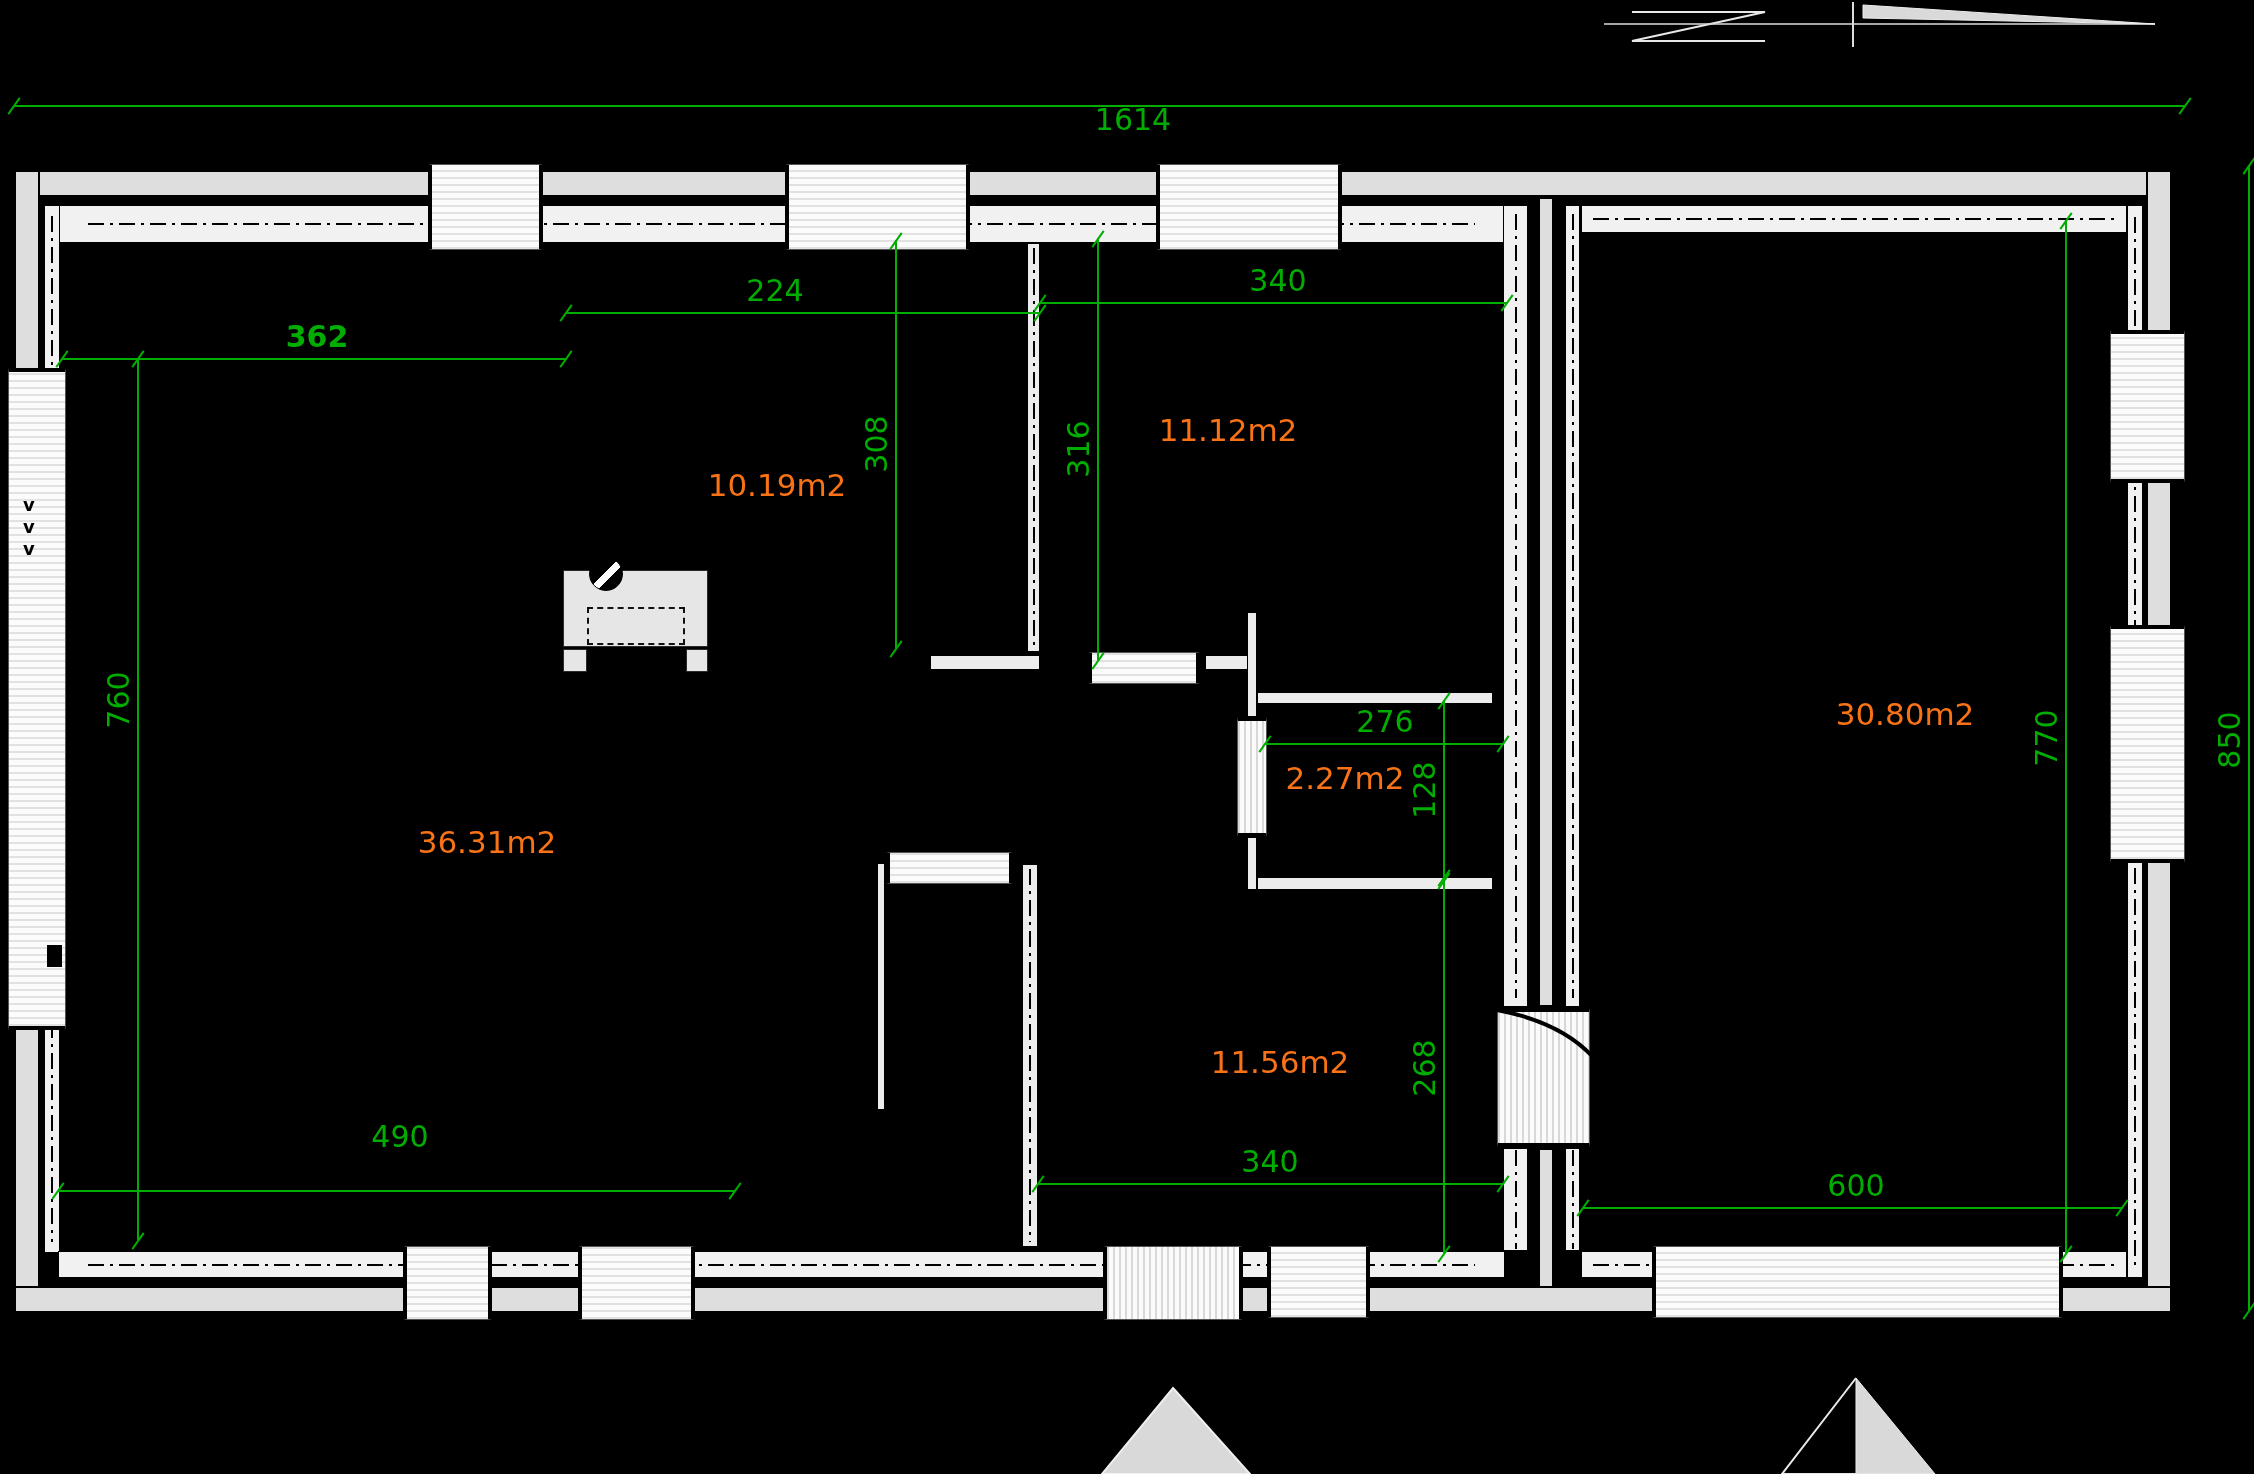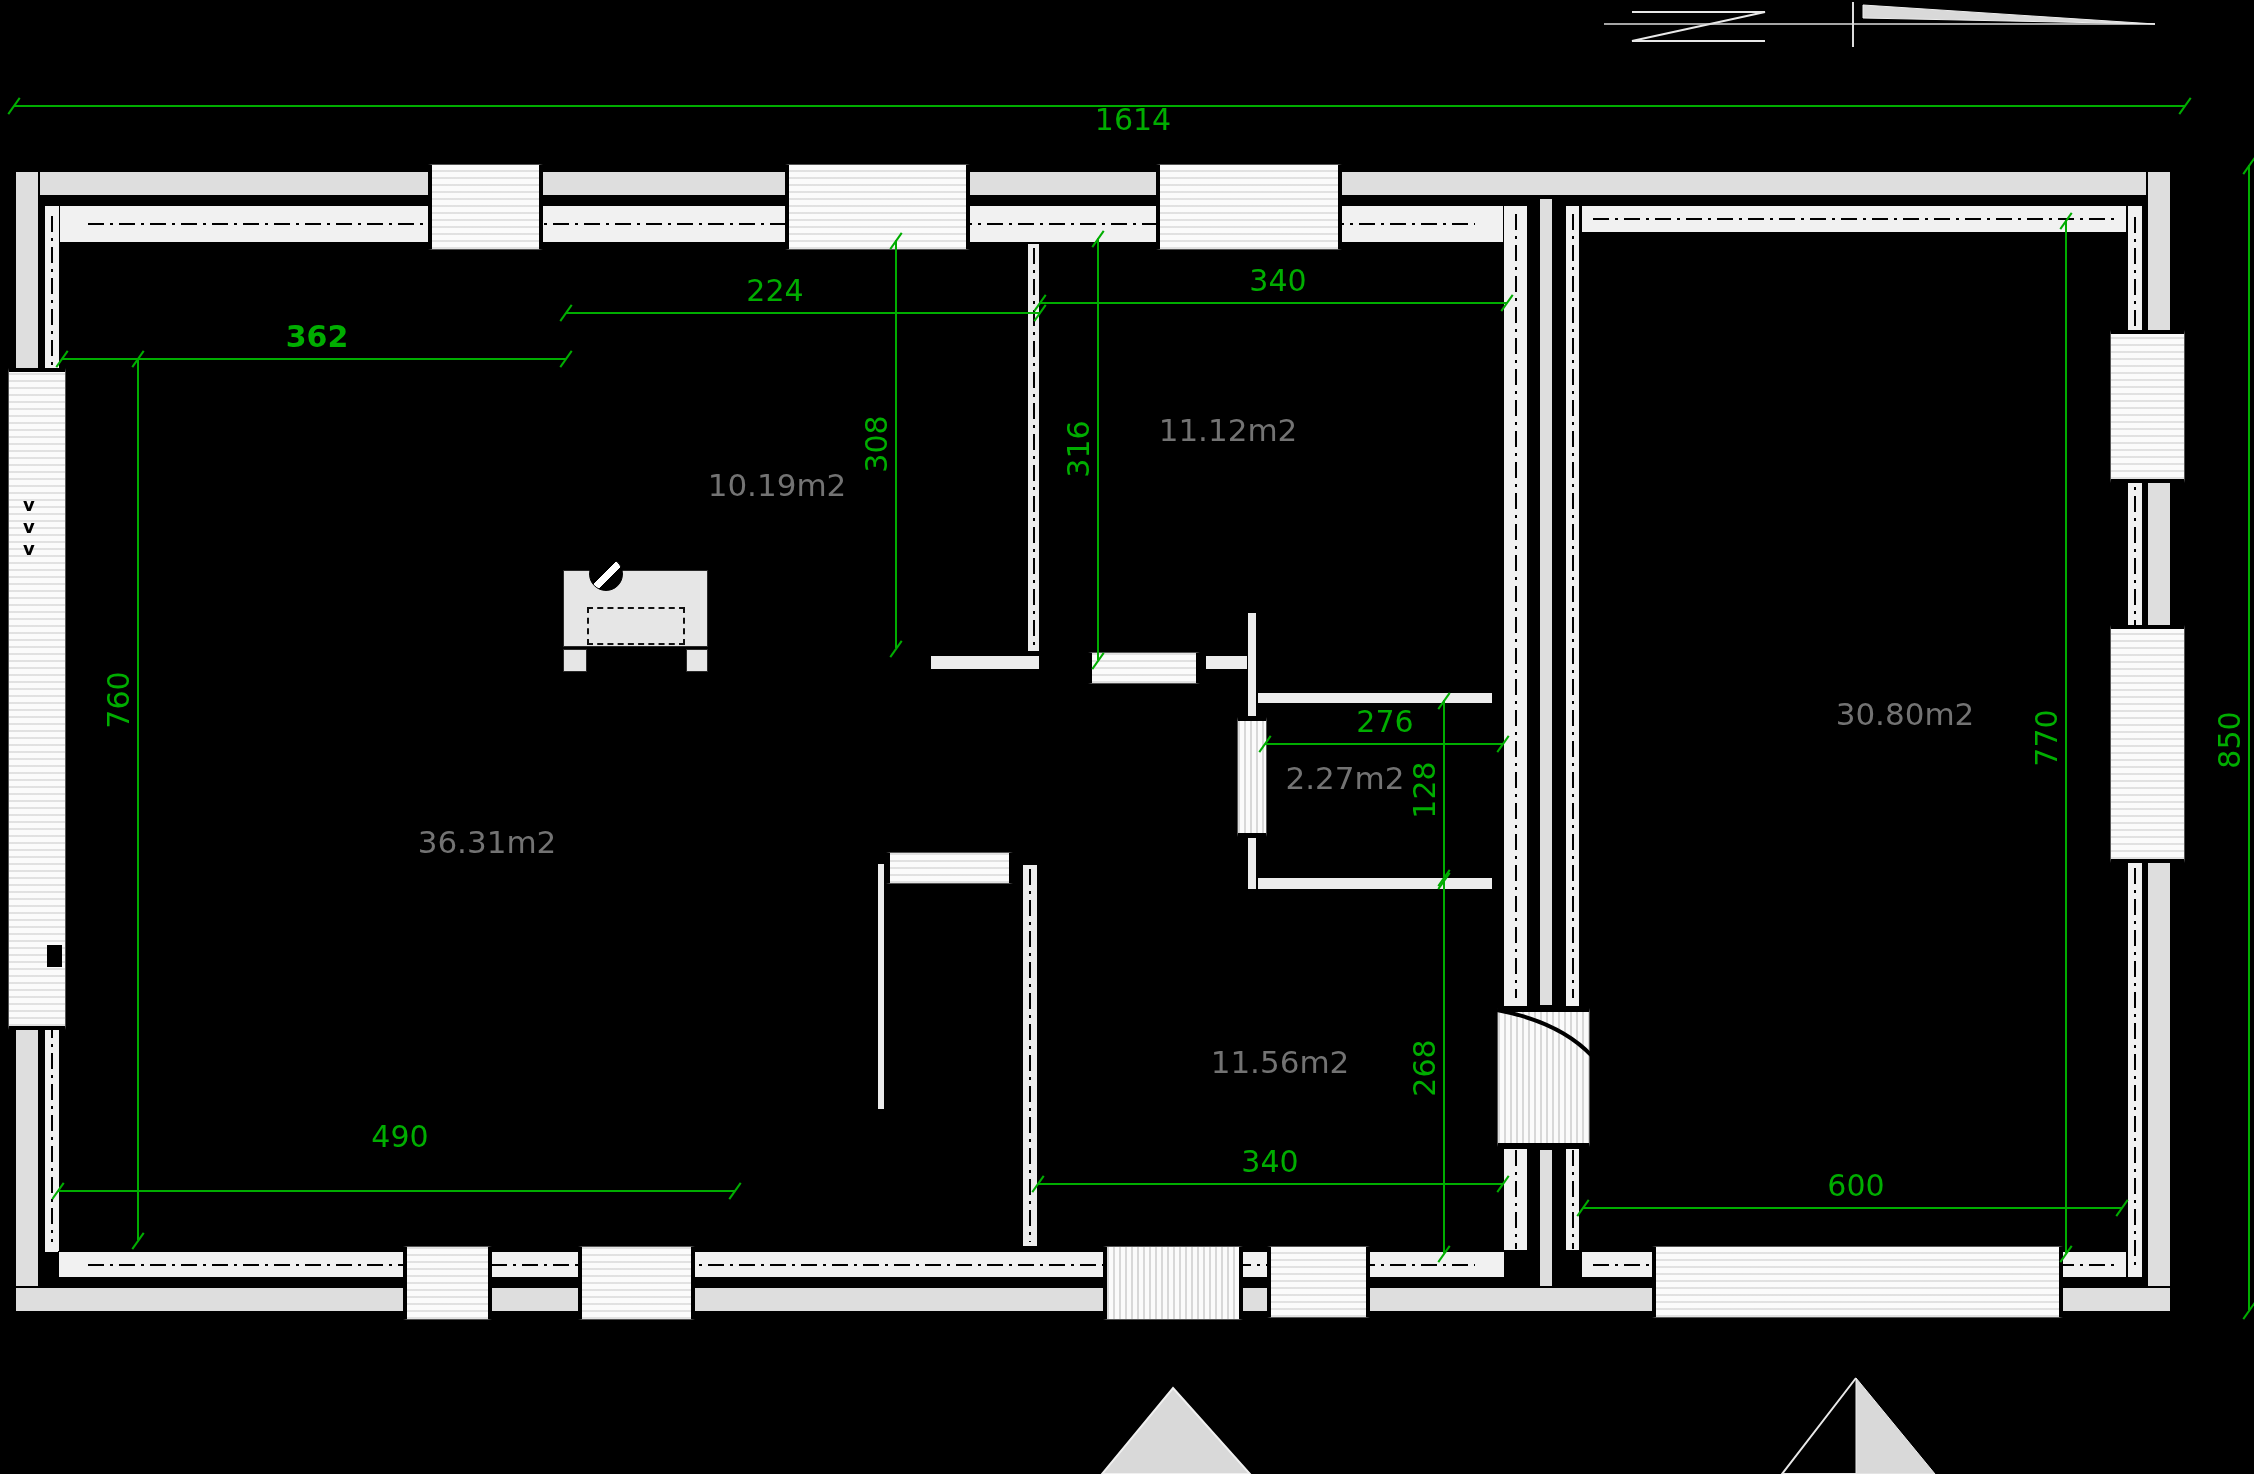--- a/index.html
+++ b/index.html
@@ -20,21 +20,21 @@
   .winv{position:absolute;background:#fbfbfb;box-sizing:border-box;border:1px solid #555;
        border-top:4px solid #000;border-bottom:4px solid #000;
        background-image:repeating-linear-gradient(0deg,rgba(0,0,0,0.10) 0 2px,transparent 2px 7px);}
   .hatchv{background-image:repeating-linear-gradient(90deg,rgba(0,0,0,0.14) 0 2px,transparent 2px 6px)!important;}
   
   .dl{position:absolute;background:#00ad00;}
   .tick{position:absolute;width:20px;height:2px;background:#00ad00;transform:rotate(-55deg);}
   .dtxt{position:absolute;color:#00ad00;font-size:30px;line-height:1;white-space:nowrap;
         transform:translate(-50%,-100%);}
   .dtxt.rot{transform:translate(-50%,-50%) rotate(-90deg);}
-  .room{position:absolute;color:#737373;font-size:31px;line-height:1;white-space:nowrap;
+  .room{position:absolute;color:#f97316;font-size:31px;line-height:1;white-space:nowrap;
         transform:translate(-50%,-50%);}
   
   .fp-block{position:absolute;left:563px;top:570px;width:145px;height:77px;background:#e6e6e6;border:1px solid #2a2a2a;box-sizing:border-box;}
   .fp-circle{position:absolute;left:589px;top:557px;width:32px;height:32px;border-radius:50%;
              background:linear-gradient(135deg,#000 0 46%,#fff 46% 62%,#000 62%);border:1px solid #000;}
   .fp-dash{position:absolute;left:587px;top:607px;width:98px;height:38px;border:2px dashed #111;box-sizing:border-box;}
   .fp-foot{position:absolute;background:#e6e6e6;border:1px solid #2a2a2a;box-sizing:border-box;}
   .chev{position:absolute;color:#000;font-size:18px;line-height:1;font-weight:bold;}
   .lock{position:absolute;left:38px;top:573px;width:15px;height:22px;background:#000;}
   svg.overlay{position:absolute;left:0;top:0;pointer-events:none;}

